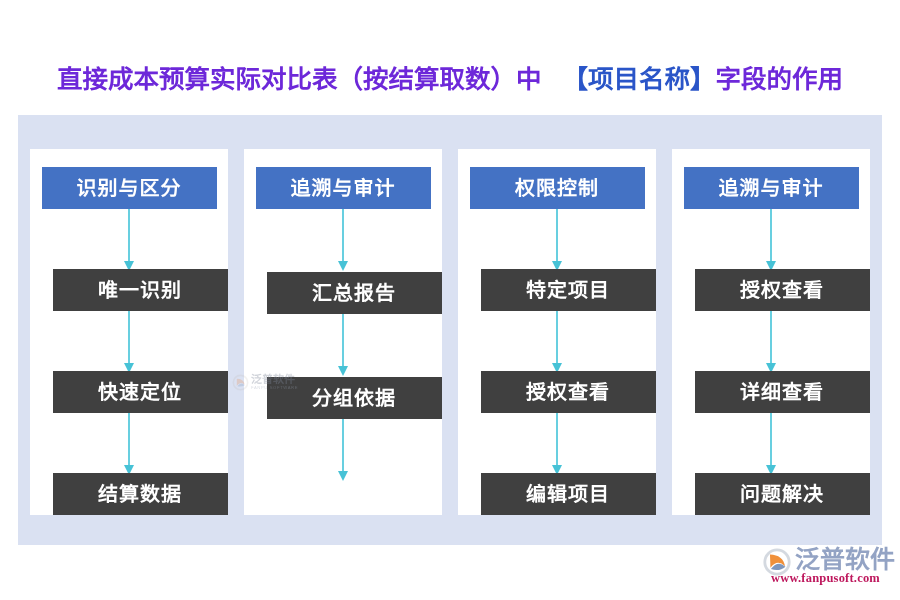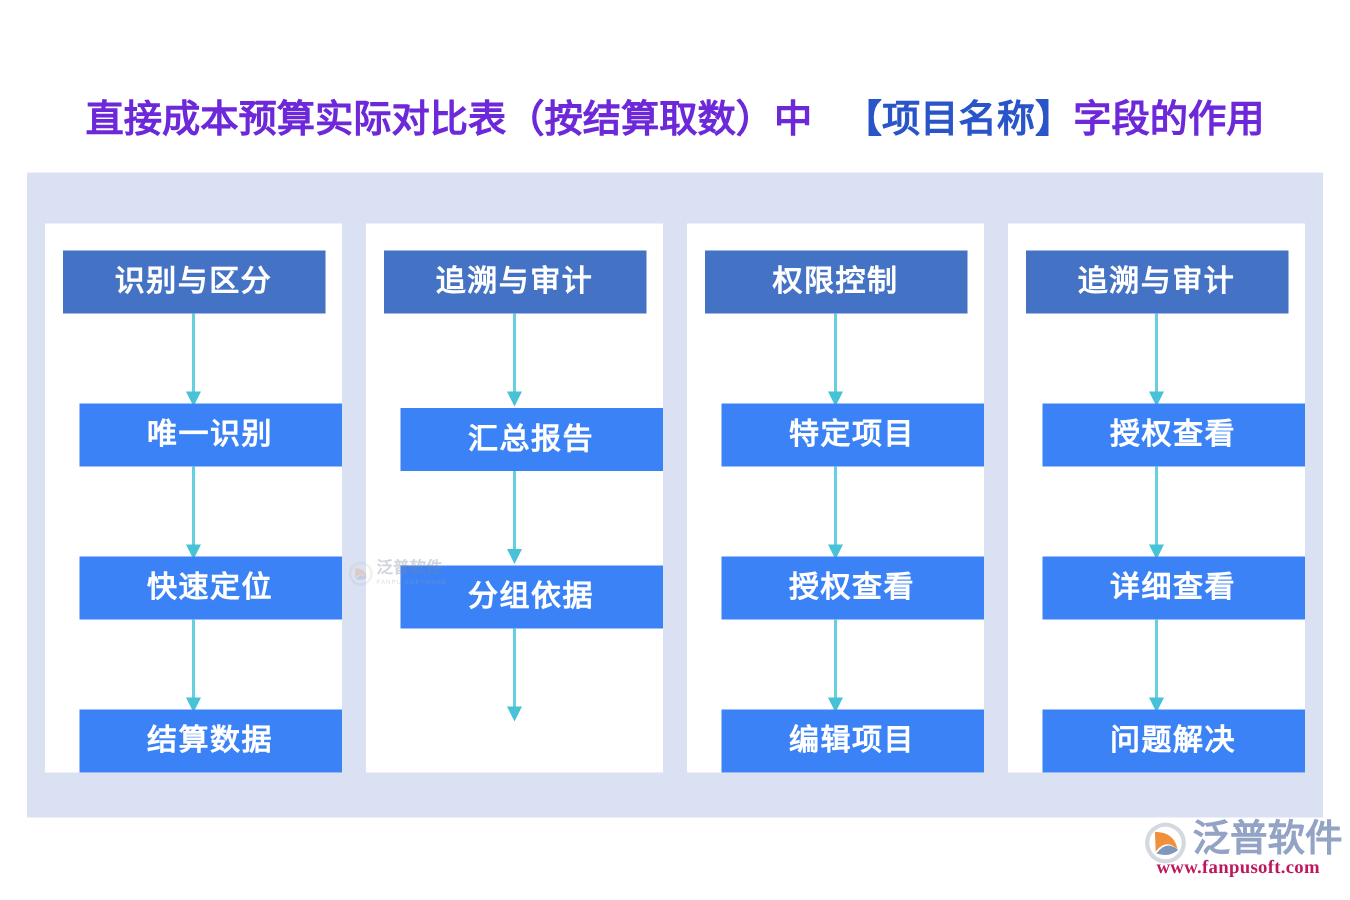--- a/index.html
+++ b/index.html
@@ -79,21 +79,21 @@
     font-size: 20px;
     font-weight: bold;
     font-family: "Liberation Serif", "DejaVu Serif", serif;
     letter-spacing: 1px;
     box-sizing: border-box;
     position: relative;
     z-index: 2;
     white-space: nowrap;
   }
   .flow-node.head { background: #4472c4; }
-  .flow-node.step { background: #3b82f6; margin-left: 22px; }
+  .flow-node.step { background: #404040; margin-left: 22px; }
 
   
   .flow-connector {
     width: 175px;
     height: 63px;
     position: relative;
     z-index: 1;
   }
   .flow-connector .line {
     position: absolute;

